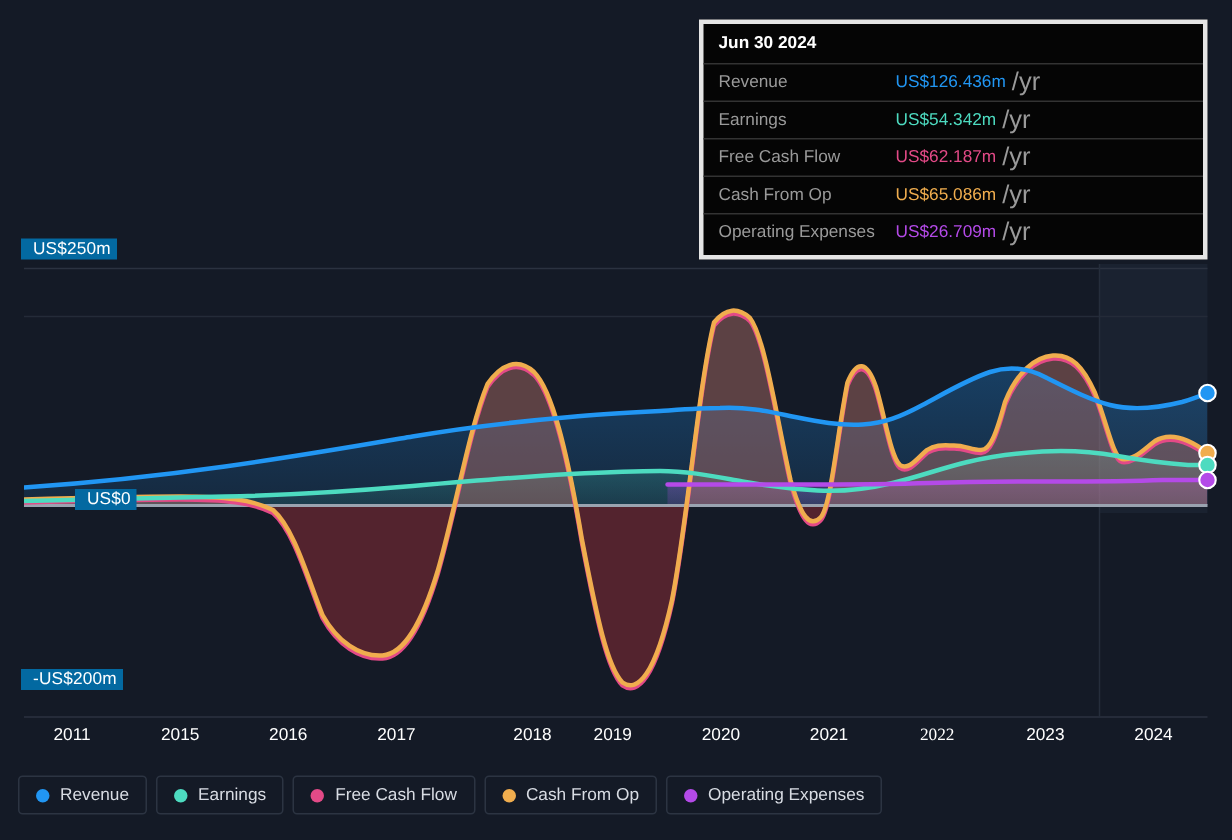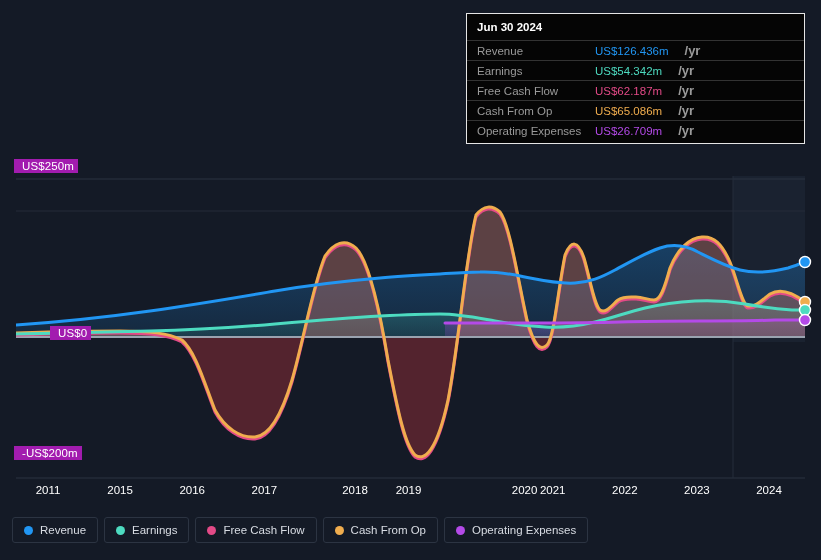--- a/index.html
+++ b/index.html
@@ -23,21 +23,21 @@
     width: 821px; height: 505px;
   }
   #chart-svg { display: block; }
 
   
   .axis-label {
     position: absolute;
     color: #ffffff;
     font-size: 11.5px;
     letter-spacing: .1px;
-    background: #a21caf;
+    background: #0369a1;
     padding: 1px 4px 1px 8px;
     white-space: nowrap;
     z-index: 6;
   }
   #y-top-label  { left: 14px; top: 159px; }
   #y-zero-label { left: 14px; top: 326px; margin-left: 36px; }
   #y-bot-label  { left: 14px; top: 446px; }
 
   .x-tick {
     position: absolute;
@@ -48,21 +48,21 @@
     white-space: nowrap;
     z-index: 5;
   }
 
   
   #tooltip {
     position: absolute;
     left: 466px; top: 13px;
     width: 339px;
     background: #050505;
-    border: 1px solid #e5e5e5;
+    border: 3px solid #e5e5e5;
     padding: 7px 0 3px 0;
     z-index: 20;
   }
   #tooltip-date {
     color: #ffffff;
     font-size: 11.5px;
     font-weight: bold;
     padding: 0 10px 7px 10px;
   }
   .tt-row {
@@ -79,23 +79,23 @@
     flex: 0 0 118px;
     white-space: nowrap;
   }
   .tt-val {
     font-size: 11.5px;
     font-weight: normal;
     white-space: nowrap;
   }
   .tt-unit {
     color: #9a9a9a;
-    font-size: 13px;
-    font-weight: bold;
-    margin-left: 16px;
+    font-size: 17px;
+    font-weight: normal;
+    margin-left: 4px;
   }
   .tt-row.sub { border-top: none; }
   .tt-sub-val { color: #ffffff; font-size: 11.5px; font-weight: bold; }
   .tt-sub-txt { color: #9a9a9a; font-size: 11.5px; margin-left: 4px; }
 
   
   #legend {
     position: absolute;
     left: 12px; top: 517px;
     display: flex;
@@ -289,23 +289,23 @@
   <div class="axis-label" id="y-zero-label">US$0</div>
   <div class="axis-label" id="y-bot-label">-US$200m</div>
 
   <div id="x-axis">
       <div class="x-tick" style="left: 48px;">2011</div>
       <div class="x-tick" style="left: 120.1px;">2015</div>
       <div class="x-tick" style="left: 192.2px;">2016</div>
       <div class="x-tick" style="left: 264.3px;">2017</div>
       <div class="x-tick" style="left: 355px;">2018</div>
       <div class="x-tick" style="left: 408.5px;">2019</div>
-      <div class="x-tick" style="left: 480.6px; margin-left: 44px;">2020</div>
+      <div class="x-tick" style="left: 480.6px;">2020</div>
       <div class="x-tick" style="left: 552.7px; text-align: right;">2021</div>
-      <div class="x-tick" style="left: 624.8px;">2022</div>
+      <div class="x-tick" style="left: 624.8px; font-family: Liberation Serif, serif;">2022</div>
       <div class="x-tick" style="left: 696.9px;">2023</div>
       <div class="x-tick" style="left: 769px;">2024</div>
     </div>
 
   <div id="tooltip">
     <div id="tooltip-date">Jun 30 2024</div>
     <div id="tooltip-rows">
         <div class="tt-row">
           <span class="tt-label">Revenue</span>
           <span class="tt-val" style="color: rgb(33, 150, 243);">US$126.436m</span>

